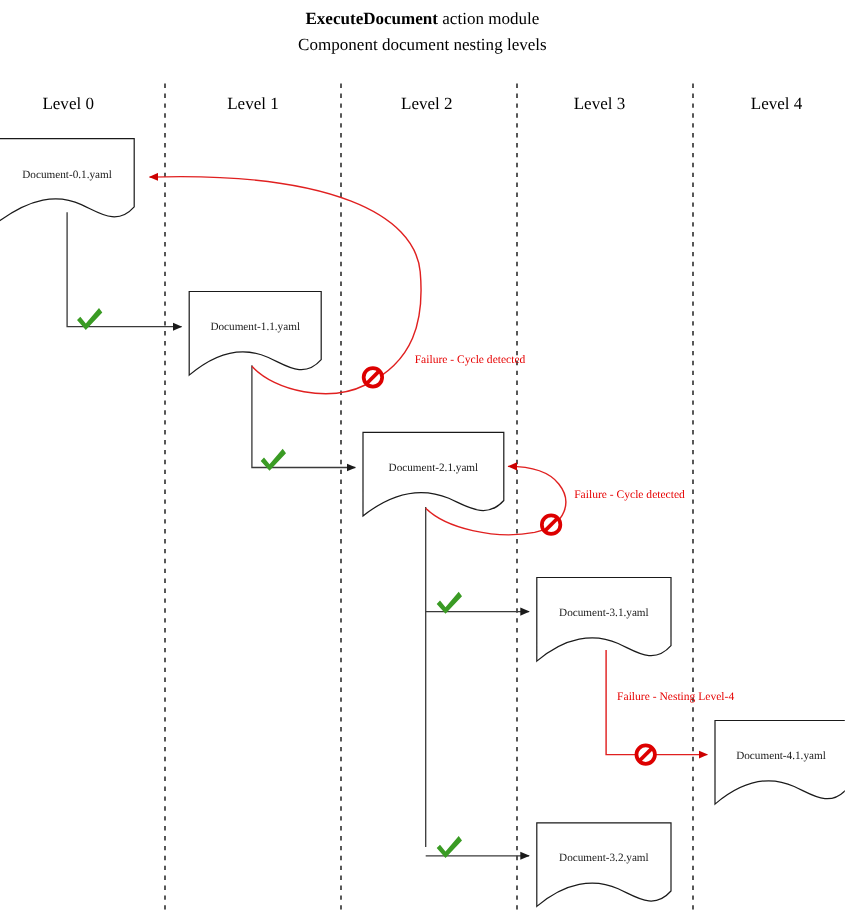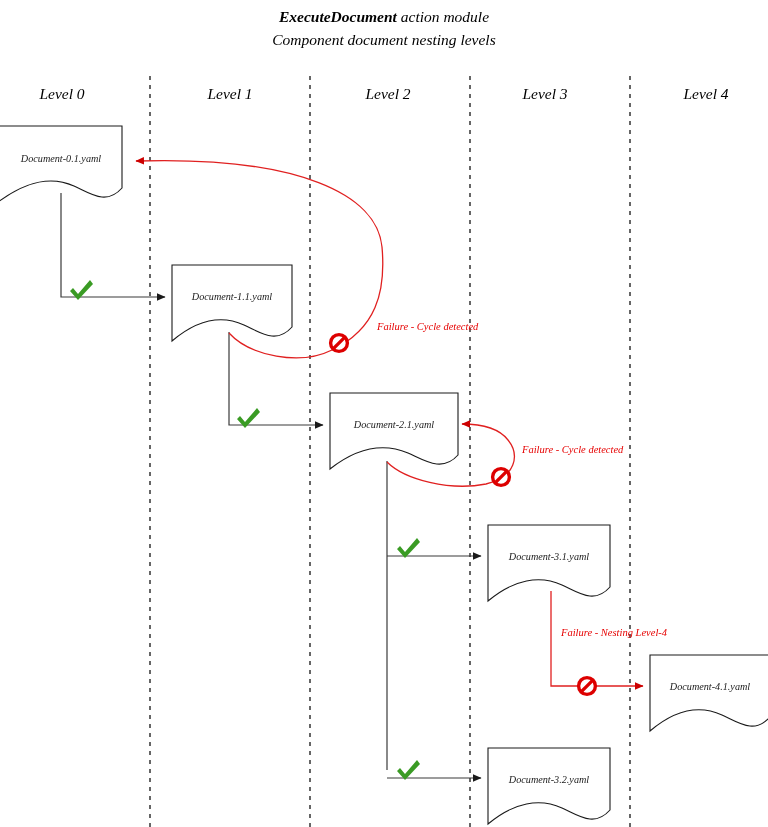--- a/index.html
+++ b/index.html
@@ -14,21 +14,20 @@
     overflow: hidden;
     font-family: "Liberation Serif", "DejaVu Serif", serif;
     color: #000000;
   }
   #diagram-root {
     position: absolute;
     left: 0;
     top: 0;
     width: 768px;
     height: 827px;
-    font-style: italic;
   }
   svg#canvas {
     position: absolute;
     left: 0;
     top: 0;
     width: 768px;
     height: 827px;
     display: block;
   }
   .title-line-1 {

